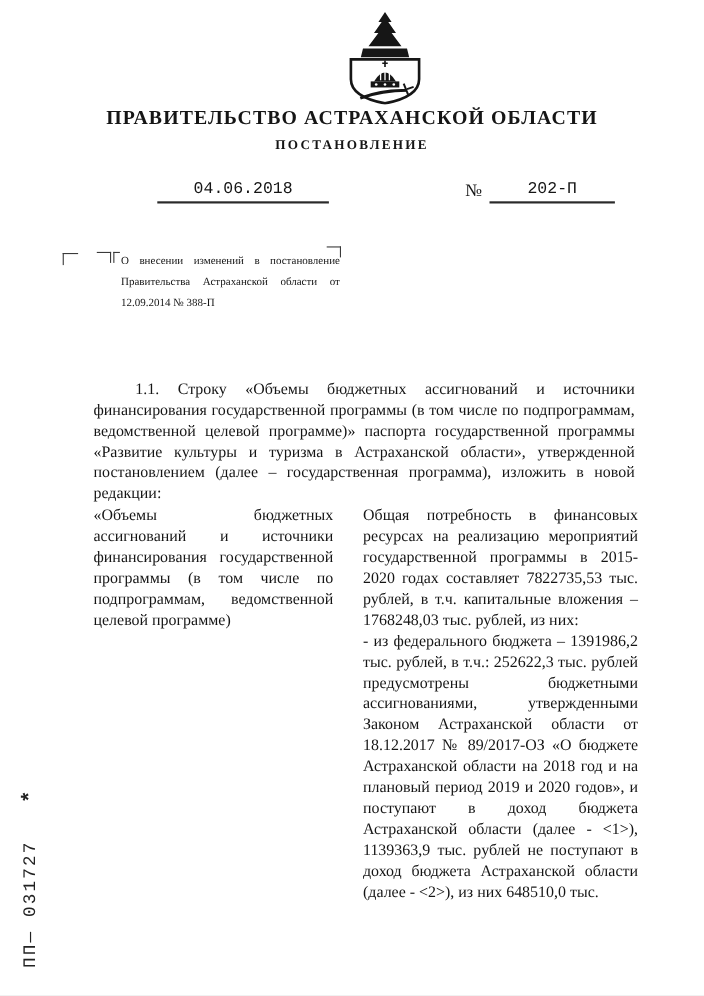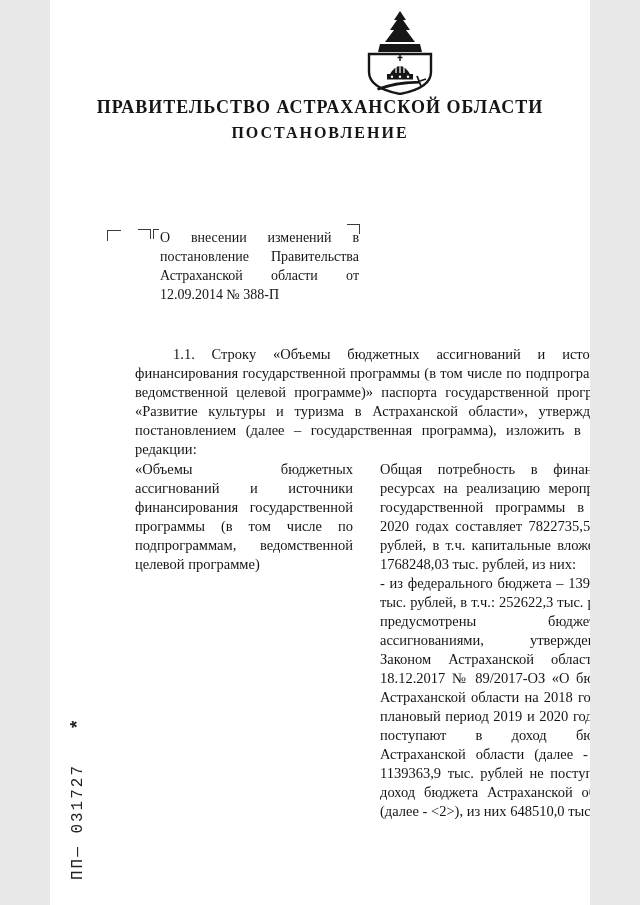--- a/index.html
+++ b/index.html
@@ -1,35 +1,35 @@
 <!DOCTYPE html>
 <html><head>
 <meta charset="utf-8">
 <style>
   html,body{margin:0;padding:0;background:#e8e8e8;}
   .page{
     position:relative;
-    width:540px;height:905px;
+    width:640px;height:905px;
     margin:0 auto;
     background:#ffffff;
     color:#151515;
     font-family:"Liberation Serif", serif;
     overflow:hidden;
   }
   
   .arms{position:absolute;left:315px;top:10px;width:70px;height:85px;}
   .arms svg{display:block;width:100%;height:100%;}
   
   .org-name{
     position:absolute;top:97px;left:0;right:0;
     text-align:center;font-weight:bold;font-size:18px;letter-spacing:1px;
   }
   .doc-type{
     position:absolute;top:124px;left:0;right:0;
-    text-align:center;font-weight:bold;font-size:16px;letter-spacing:2px;
+    text-align:center;font-weight:bold;font-size:12px;letter-spacing:2px;
   }
   
   .requisites{
     position:absolute;top:163px;left:85px;width:470px;height:26px;
     font-family:"Liberation Mono", monospace;font-size:15px;
   }
   .date-line{
     position:absolute;left:58px;top:0;width:156px;
     border-bottom:2px solid #2a2a2a;text-align:center;padding-bottom:3px;
   }
@@ -38,21 +38,21 @@
     position:absolute;left:360px;top:0;width:114px;
     border-bottom:2px solid #2a2a2a;text-align:center;padding-bottom:3px;
   }
   
   .corner{position:absolute;}
   .corner.tl{border-top:1.5px solid #3a3a3a;border-left:1.5px solid #3a3a3a;}
   .corner.tr{border-top:1.5px solid #3a3a3a;border-right:1.5px solid #3a3a3a;}
   
   .subject{
     position:absolute;left:110px;top:228px;width:199px;
-    font-size:14px;line-height:19px;text-align:justify;
+    font-size:10px;line-height:19px;text-align:justify;
   }
   
   .main{
     position:absolute;left:85px;top:345px;width:492px;
     font-size:14.5px;line-height:19px;text-align:justify;
   }
   .main p{margin:0;text-indent:38px;}
   .passport-row{display:flex;margin-top:1px;}
   .cell-label{width:218px;flex:none;text-align:justify;}
   .cell-value{width:250px;flex:none;margin-left:27px;text-align:justify;white-space:pre-line;}
@@ -92,20 +92,25 @@
 
       <path d="M12,78 Q33,70 55,71 L55,73.5 Q33,73.5 13,80.5 Z" fill="#161616"></path>
       <path d="M52,66 L56,76" stroke="#161616" stroke-width="1.8"></path>
       <path d="M55,71 L61,69" stroke="#161616" stroke-width="1.8"></path>
     </svg>
   </div>
 
   <div class="org-name">ПРАВИТЕЛЬСТВО АСТРАХАНСКОЙ ОБЛАСТИ</div>
   <div class="doc-type">ПОСТАНОВЛЕНИЕ</div>
 
+  <div class="requisites">
+    <span class="date-line">04.06.2018</span>
+    <span class="num-sign">№</span>
+    <span class="num-line">202-П</span>
+  </div>
 
   <span class="corner tl" style="left:57px;top:230px;width:13px;height:10px;"></span>
   <span class="corner tr" style="left:88px;top:229px;width:12px;height:9px;"></span>
   <span class="corner tl" style="left:103px;top:229px;width:5px;height:9px;"></span>
   <span class="corner tr" style="left:297px;top:224px;width:12px;height:9px;"></span>
 
   <div class="subject">О внесении изменений в постановление Правительства Астраханской области от 12.09.2014 № 388-П</div>
 
   <div class="main">
     <p>1.1. Строку «Объемы бюджетных ассигнований и источники финансирования государственной программы (в том числе по подпрограммам, ведомственной целевой программе)» паспорта государственной программы «Развитие культуры и туризма в Астраханской области», утвержденной постановлением (далее – государственная программа), изложить в новой редакции:</p>

